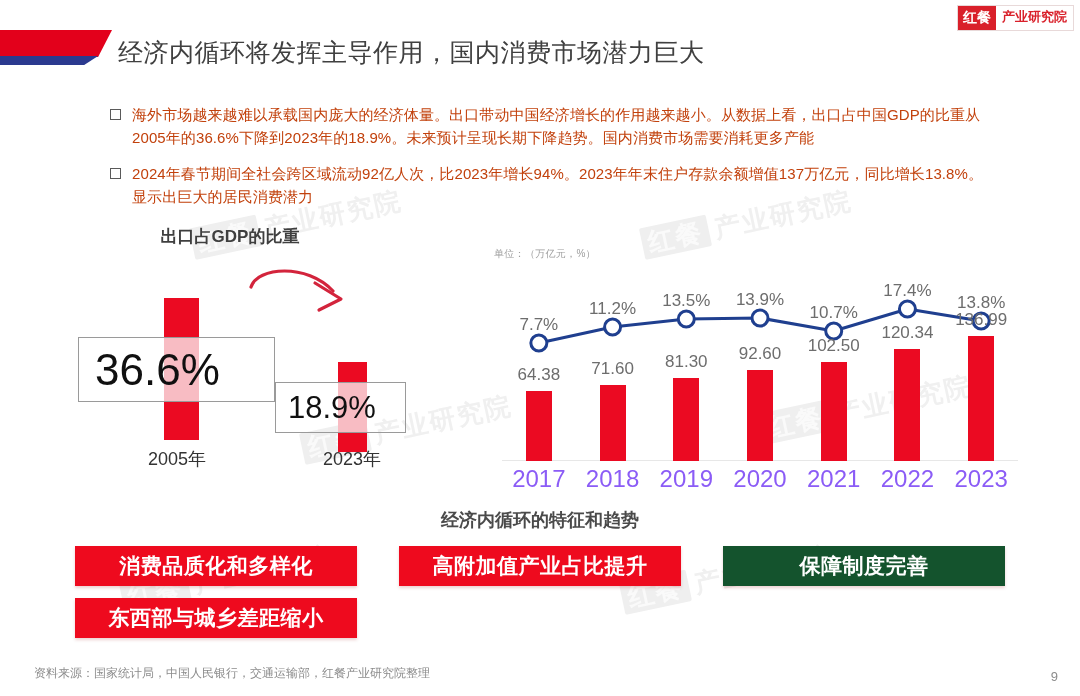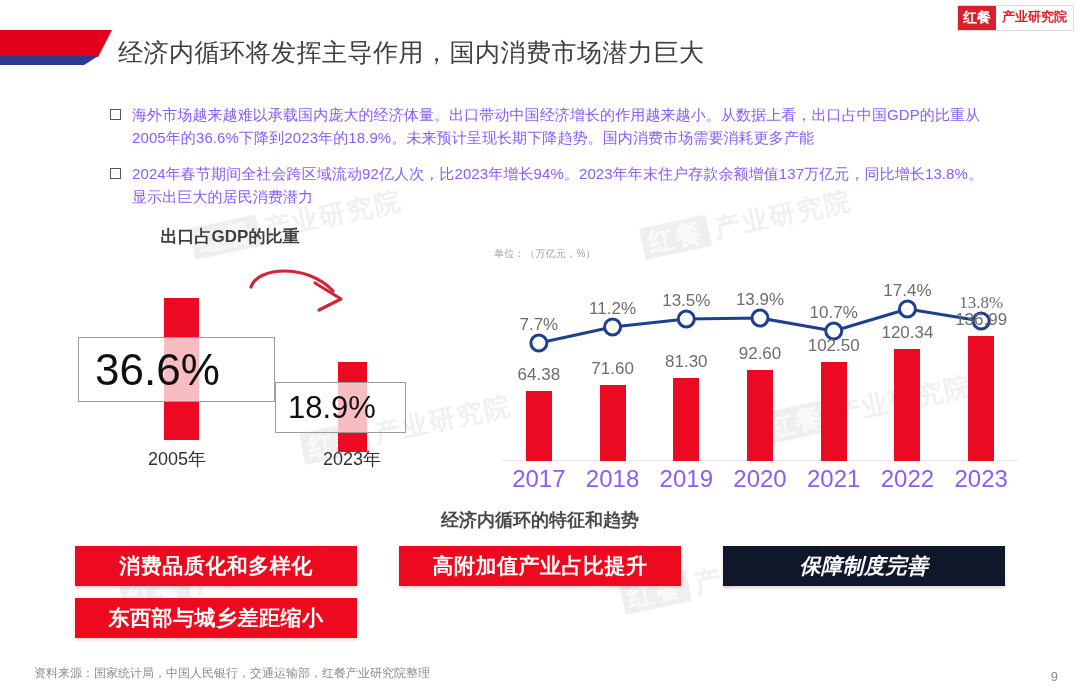--- a/index.html
+++ b/index.html
@@ -124,21 +124,21 @@
     flex: 0 0 auto;
     width: 9px;
     height: 9px;
     border: 1.6px solid #5a5a5a;
     margin-top: 6px;
     margin-right: 11px;
   }
   .bullet-text {
     font-size: 15px;
     line-height: 1.55;
-    color: #8b5cf6;
+    color: #c2410c;
     letter-spacing: 0.1px;
   }
 
   
   #left-panel {
     position: absolute;
     left: 60px;
     top: 225px;
     width: 420px;
     height: 250px;
@@ -432,39 +432,39 @@
           <div class="pctlabel" style="top: 38px;">10.7%</div>
         </div>
         <div class="colgroup" style="left: 369.429px;">
           <div class="bar" style="height: 112.255px; background: rgb(235, 10, 34);"></div>
           <div class="barlabel" style="bottom: 118.255px;">120.34</div>
           <div class="pctlabel" style="top: 16px;">17.4%</div>
         </div>
         <div class="colgroup" style="left: 443.143px;">
           <div class="bar" style="height: 124.743px; background: rgb(235, 10, 34);"></div>
           <div class="barlabel" style="bottom: 130.743px;">136.99</div>
-          <div class="pctlabel" style="top: 28px; font-family: Liberation Serif, serif;">13.8%</div>
+          <div class="pctlabel" style="top: 28px;">13.8%</div>
         </div>
       </div>
 
     <div id="xaxis">
         <div class="xlabel" style="left: 36.8571px;">2017</div>
         <div class="xlabel" style="left: 110.571px;">2018</div>
         <div class="xlabel" style="left: 184.286px;">2019</div>
         <div class="xlabel" style="left: 258px;">2020</div>
         <div class="xlabel" style="left: 331.714px;">2021</div>
         <div class="xlabel" style="left: 405.429px;">2022</div>
         <div class="xlabel" style="left: 479.143px;">2023</div>
       </div>
   </div>
 
   <div id="bottom-heading">经济内循环的特征和趋势</div>
   <div id="tag-grid">
       <div class="tag" style="background: rgb(238, 10, 30);">消费品质化和多样化</div>
       <div class="tag" style="background: rgb(238, 10, 30);">高附加值产业占比提升</div>
-      <div class="tag" style="background: #0f172a; font-style: italic;">保障制度完善</div>
+      <div class="tag" style="background: #14532d;">保障制度完善</div>
       <div class="tag" style="background: rgb(238, 10, 30);">东西部与城乡差距缩小</div>
     </div>
 
   <div id="footer">资料来源：国家统计局，中国人民银行，交通运输部，红餐产业研究院整理</div>
   <div id="page-number">9</div>
 
 </div>
 
 </body></html>

